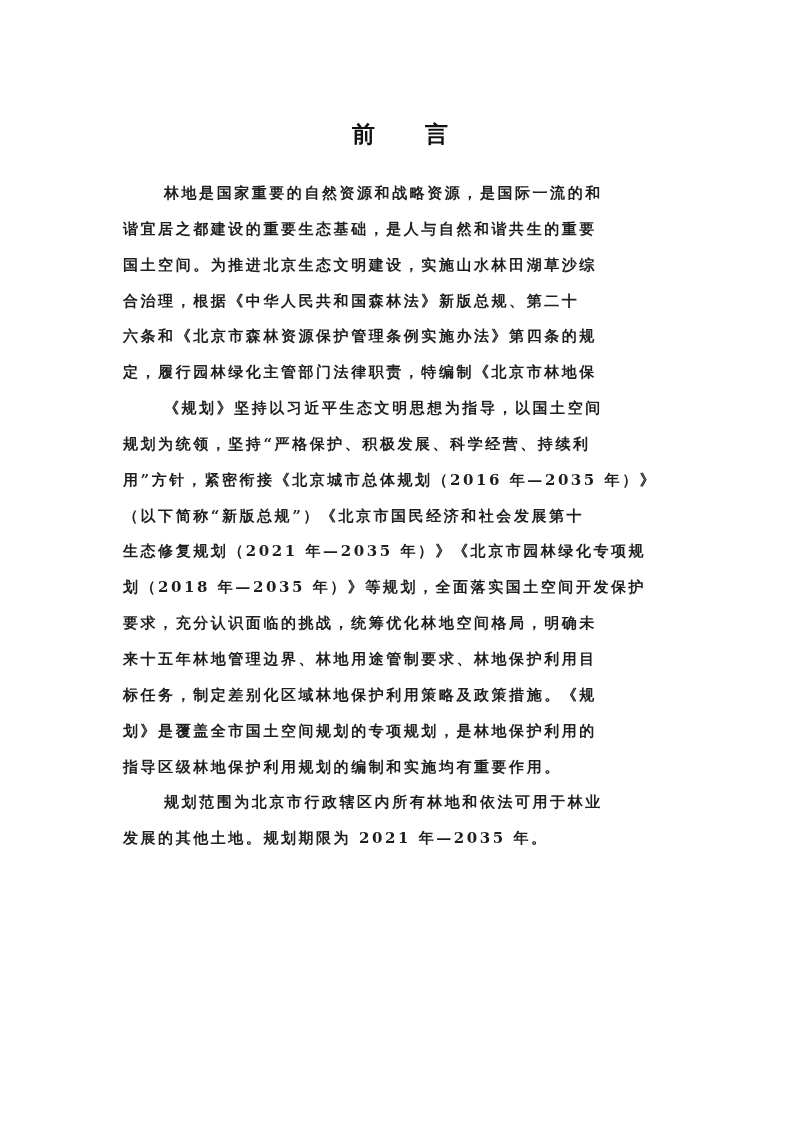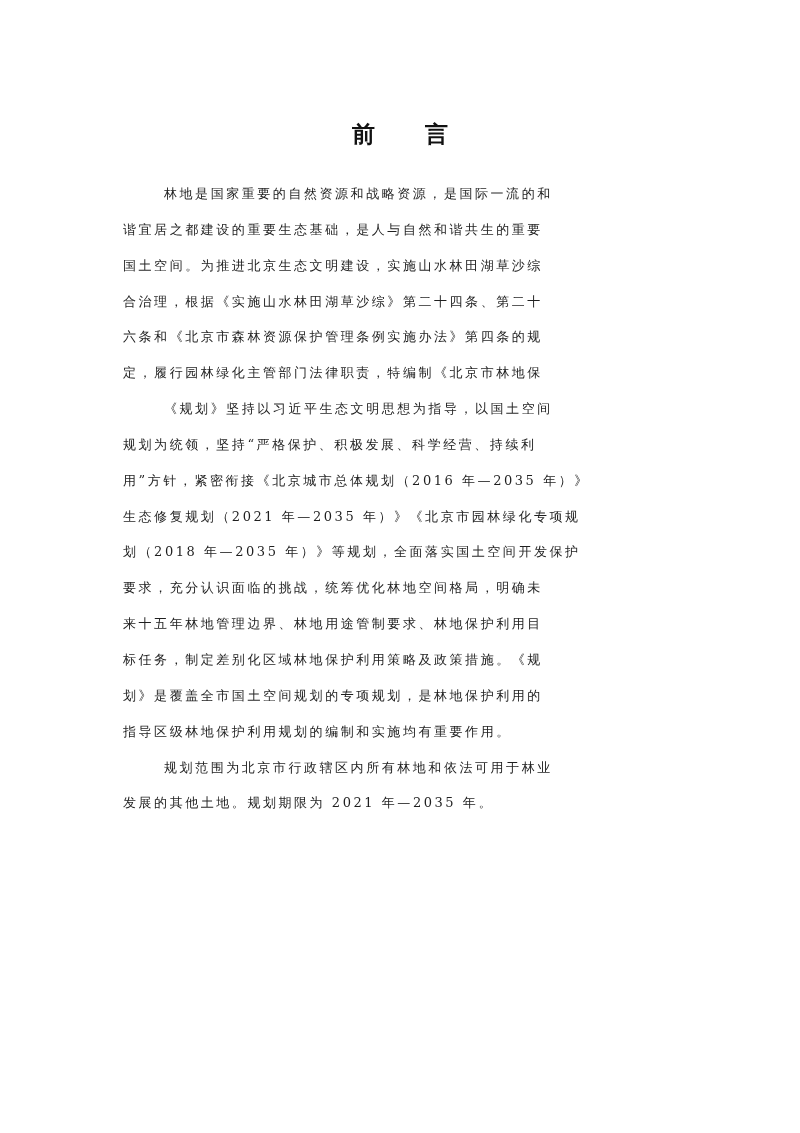--- a/index.html
+++ b/index.html
@@ -5,45 +5,46 @@
   html, body { margin: 0; padding: 0; background: #ffffff; }
   body { width: 800px; height: 1133px; position: relative; overflow: hidden;
          font-family: "DejaVu Serif", "Liberation Serif", serif; color: #1a1a1a; }
   .page { position: absolute; left: 0; top: 0; width: 800px; height: 963px; background: #fff; }
   .title { position: absolute; top: 118px; left: 0; width: 800px; text-align: center;
            font-family: "DejaVu Sans", "Liberation Sans", sans-serif; font-weight: bold;
            font-size: 23px; line-height: 32px; color: #111; }
   .title span { display: inline-block; }
   .title .gap { width: 50px; }
   .body { position: absolute; top: 176px; left: 123px; width: 560px; }
-  .line { height: 35.85px; line-height: 35.85px; font-size: 13px; letter-spacing: 2.55px;
-          white-space: nowrap; color: #1f1f1f; }
+  .line { height: 35.85px; line-height: 35.85px; font-size: 15px; letter-spacing: 2.55px;
+          white-space: nowrap; color: #1f1f1f; font-weight: bold; }
   .indent { padding-left: 41px; }
 </style>
 </head>
 <body>
 
 <div class="page">
   <div class="title">
     <span>前</span><span class="gap"></span><span>言</span>
   </div>
 
   <div class="body">
     <div>
       <div class="line indent">林地是国家重要的自然资源和战略资源，是国际一流的和</div>
       <div class="line">谐宜居之都建设的重要生态基础，是人与自然和谐共生的重要</div>
       <div class="line">国土空间。为推进北京生态文明建设，实施山水林田湖草沙综</div>
-      <div class="line">合治理，根据《实施山水林田湖草沙综》第二十四条、第二十</div>
+      <div class="line">合治理，根据《中华人民共和国森林法》新版总规、第二十</div>
       <div class="line">六条和《北京市森林资源保护管理条例实施办法》第四条的规</div>
       <div class="line">定，履行园林绿化主管部门法律职责，特编制《北京市林地保</div>
     </div>
     <div>
       <div class="line indent">《规划》坚持以习近平生态文明思想为指导，以国土空间</div>
       <div class="line">规划为统领，坚持“严格保护、积极发展、科学经营、持续利</div>
       <div class="line">用”方针，紧密衔接《北京城市总体规划（2016 年—2035 年）》</div>
+      <div class="line">（以下简称“新版总规”）《北京市国民经济和社会发展第十</div>
       <div class="line">生态修复规划（2021 年—2035 年）》《北京市园林绿化专项规</div>
       <div class="line">划（2018 年—2035 年）》等规划，全面落实国土空间开发保护</div>
       <div class="line">要求，充分认识面临的挑战，统筹优化林地空间格局，明确未</div>
       <div class="line">来十五年林地管理边界、林地用途管制要求、林地保护利用目</div>
       <div class="line">标任务，制定差别化区域林地保护利用策略及政策措施。《规</div>
       <div class="line">划》是覆盖全市国土空间规划的专项规划，是林地保护利用的</div>
       <div class="line">指导区级林地保护利用规划的编制和实施均有重要作用。</div>
     </div>
     <div>
       <div class="line indent">规划范围为北京市行政辖区内所有林地和依法可用于林业</div>

